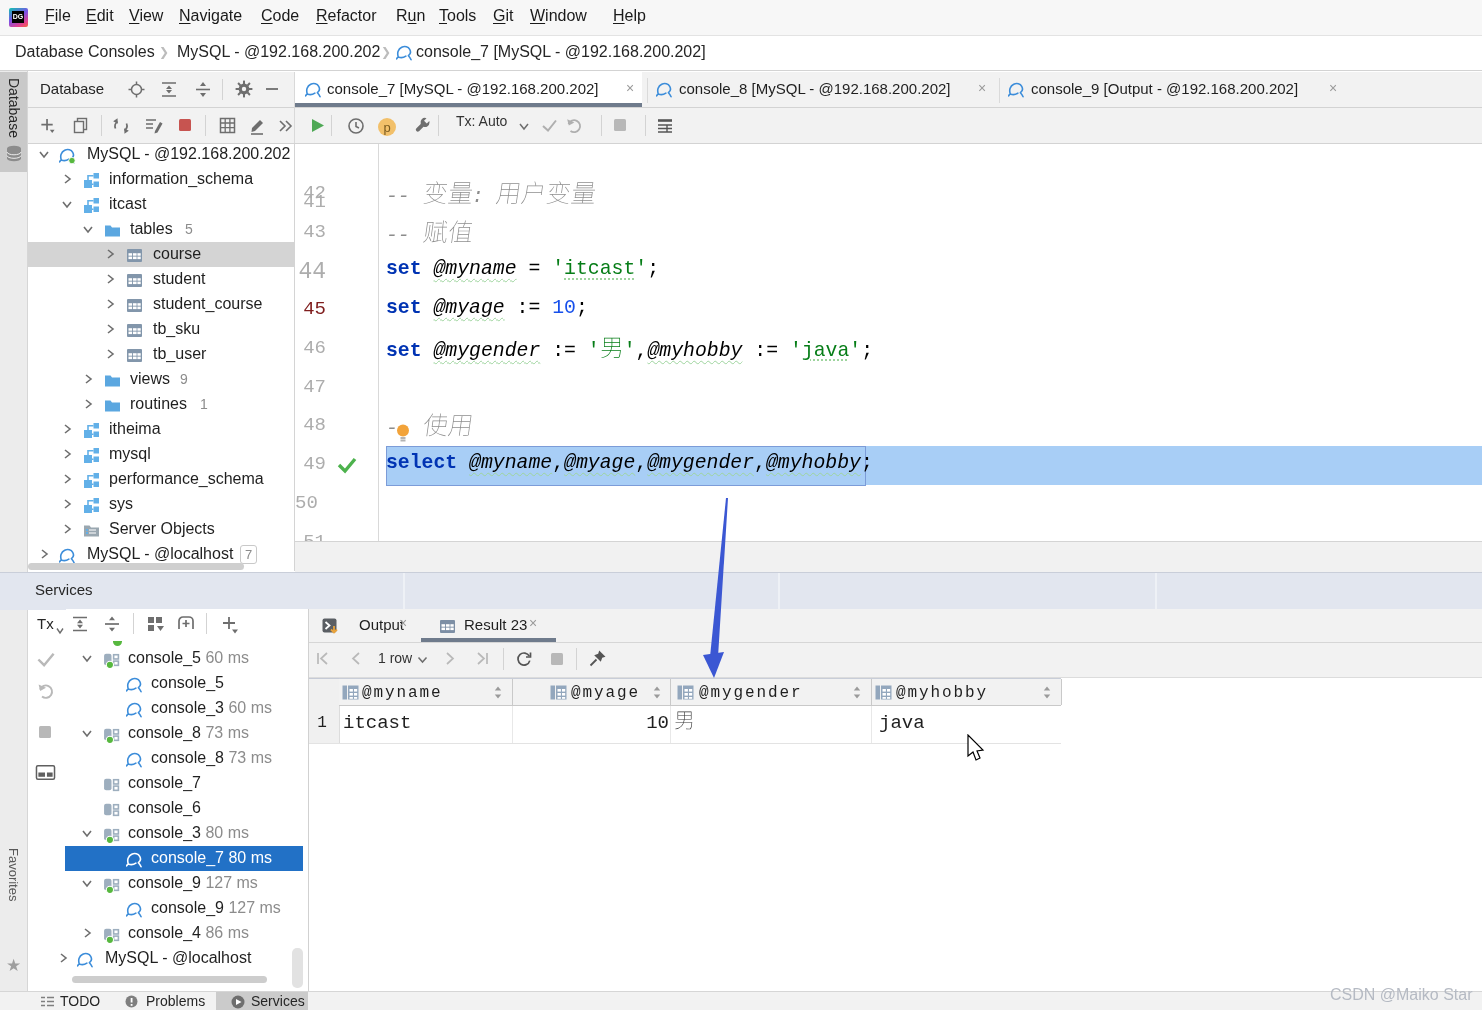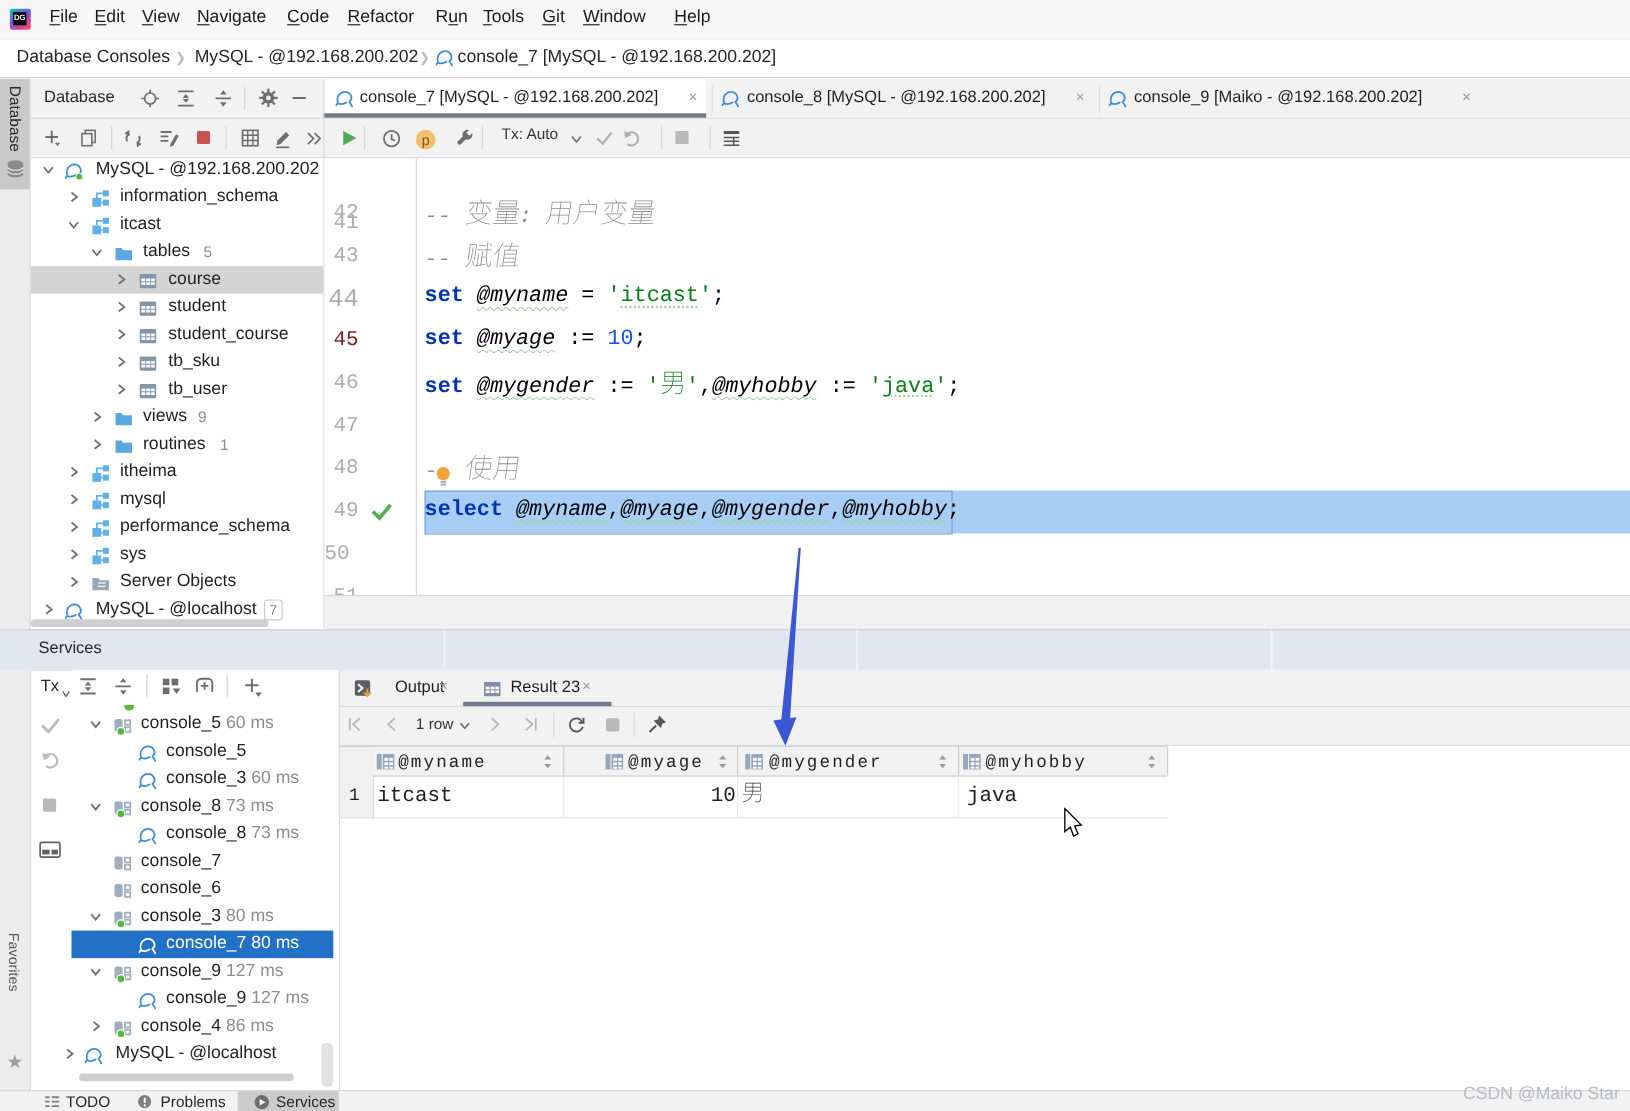--- a/index.html
+++ b/index.html
@@ -113,21 +113,21 @@
 <div class="abs" style="left:327px;top:80px;font-size:15px;color:#1f1f1f;">console_7 [MySQL - @192.168.200.202]</div>
 <div class="abs" style="left:626px;top:80px;font-size:14px;color:#9a9a9a;">×</div>
 <svg class="abs" style="left:656px;top:81px" width="17" height="17" viewBox="0 0 16 16">
     <path d="M2.2,12.2 C0.8,8.5 2,4.6 5.4,3 C8.4,1.6 11.6,2.6 12.9,5 C14.1,7.2 13.5,9.7 11.7,11 M2.2,12.2 C1.4,12.6 0.8,13.3 0.5,14 M2.2,12.2 C4.4,13.1 7.2,12.8 9.3,11.4 M11.7,11 C12.6,12 13.5,13.3 14.2,14.8" fill="none" stroke="#3c8dda" stroke-width="1.5" stroke-linecap="round" stroke-linejoin="round"></path>
   </svg>
 <div class="abs" style="left:679px;top:80px;font-size:15px;color:#1f1f1f;">console_8 [MySQL - @192.168.200.202]</div>
 <div class="abs" style="left:978px;top:80px;font-size:14px;color:#9a9a9a;">×</div>
 <svg class="abs" style="left:1008px;top:81px" width="17" height="17" viewBox="0 0 16 16">
     <path d="M2.2,12.2 C0.8,8.5 2,4.6 5.4,3 C8.4,1.6 11.6,2.6 12.9,5 C14.1,7.2 13.5,9.7 11.7,11 M2.2,12.2 C1.4,12.6 0.8,13.3 0.5,14 M2.2,12.2 C4.4,13.1 7.2,12.8 9.3,11.4 M11.7,11 C12.6,12 13.5,13.3 14.2,14.8" fill="none" stroke="#3c8dda" stroke-width="1.5" stroke-linecap="round" stroke-linejoin="round"></path>
   </svg>
-<div class="abs" style="left:1031px;top:80px;font-size:15px;color:#1f1f1f;">console_9 [Maiko - @192.168.200.202]</div>
+<div class="abs" style="left:1031px;top:80px;font-size:15px;color:#1f1f1f;">console_9 [Output - @192.168.200.202]</div>
 <div class="abs" style="left:1329px;top:80px;font-size:14px;color:#9a9a9a;">×</div>
 <div class="abs" style="left:647px;top:78px;width:1px;height:25px;background:#dadada;"></div>
 <div class="abs" style="left:999px;top:78px;width:1px;height:25px;background:#dadada;"></div>
 
 <div class="abs" style="left:28px;top:108px;width:1454px;height:35px;background:#f2f2f2;border-bottom:1px solid #d3d3d3;"></div>
 <svg class="abs" style="left:39px;top:117px" width="17" height="17" viewBox="0 0 17 18">
     <path d="M8,2 V14 M2,8 H14" stroke="#6e6e6e" stroke-width="1.8"></path>
     <path d="M11,13.5 l5,0 -2.5,3.5 Z" fill="#6e6e6e"></path>
   </svg>
 <svg class="abs" style="left:72px;top:117px" width="17" height="17" viewBox="0 0 17 17">

